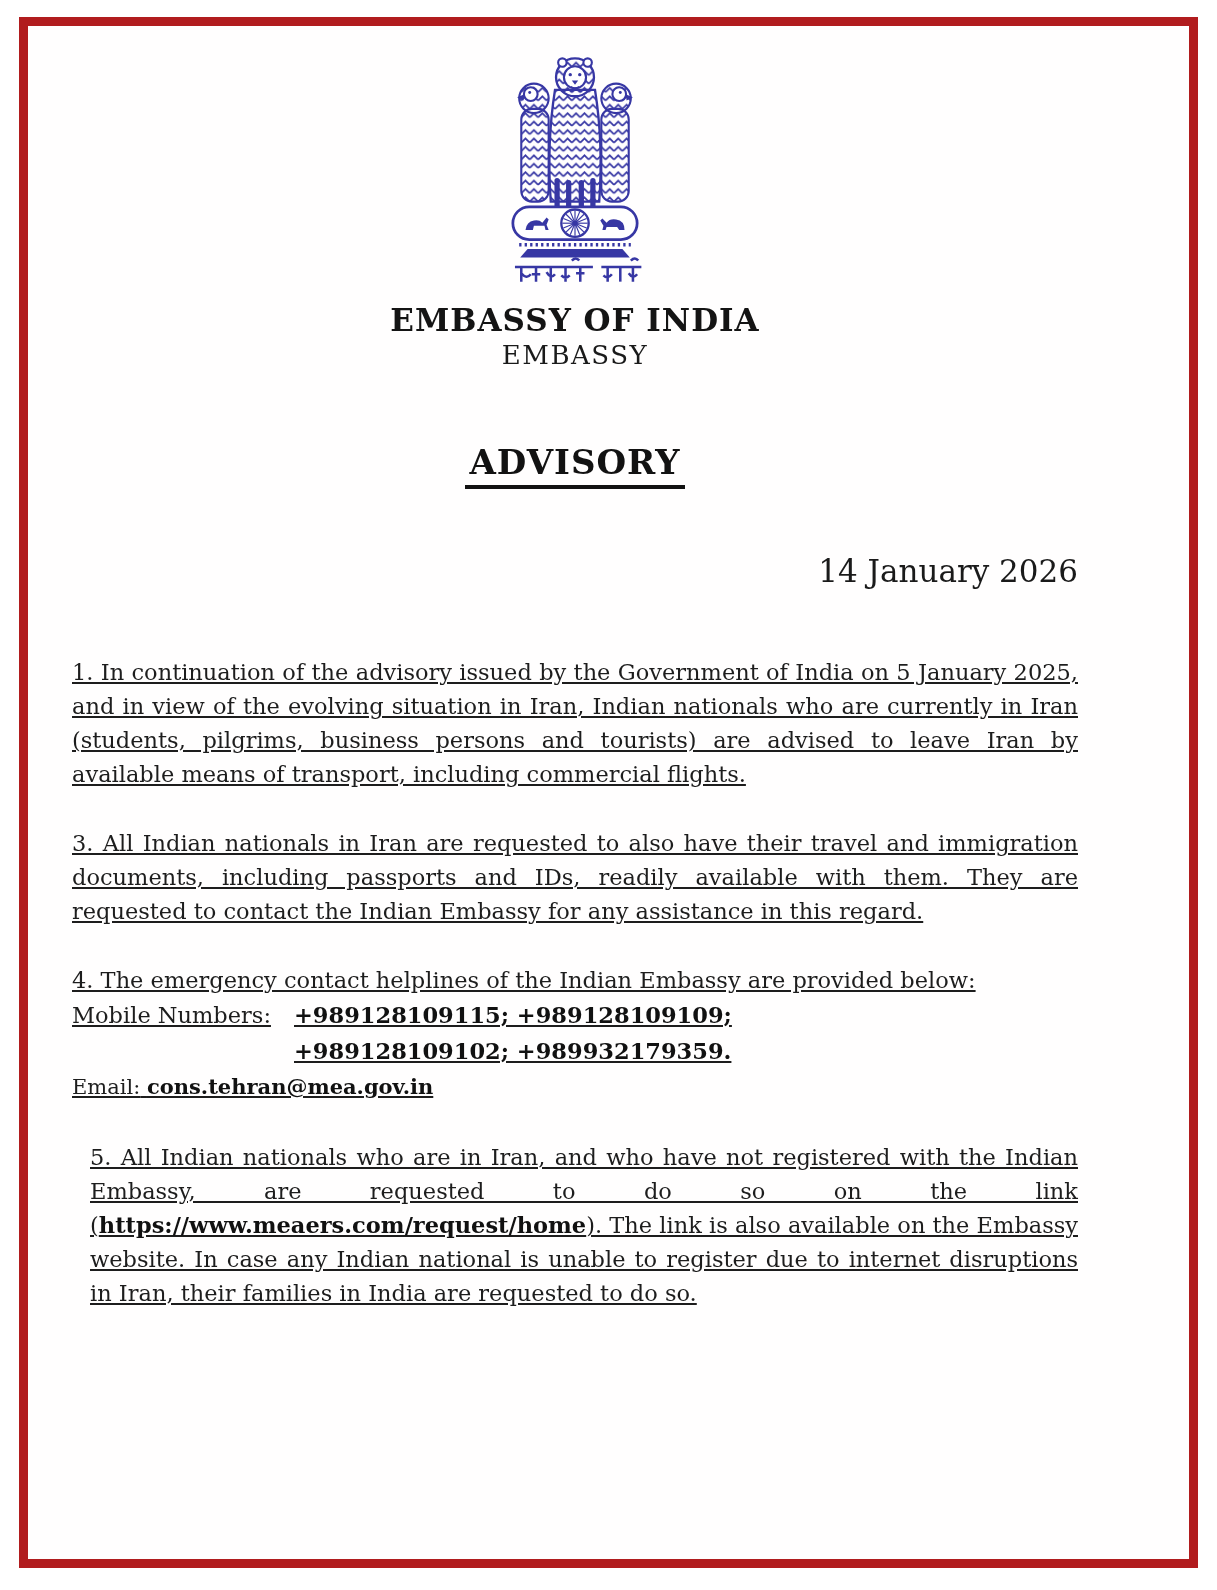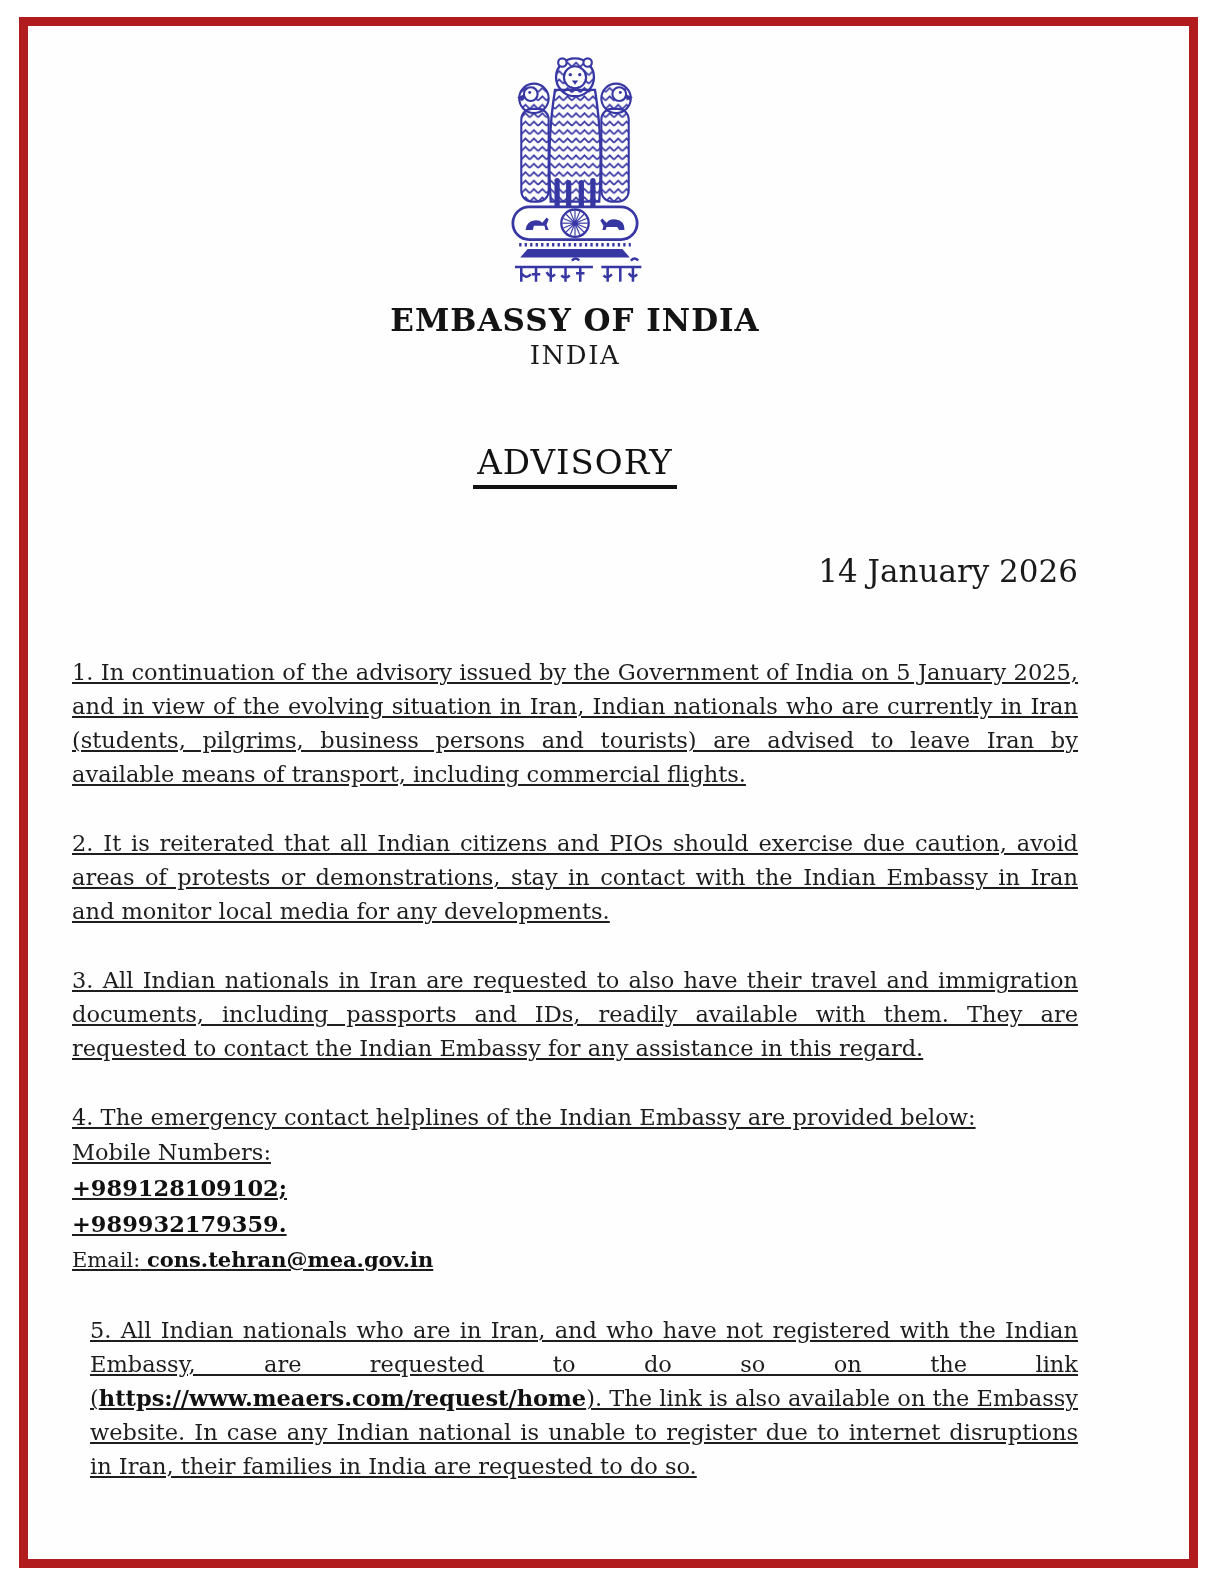--- a/index.html
+++ b/index.html
@@ -28,21 +28,21 @@
   .org-name {
     text-align:center; font-size:31px; font-weight:bold;
     letter-spacing:1px; margin:10px 0 2px 0; color:#141414;
   }
   .org-location {
     text-align:center; font-size:26px; letter-spacing:1.5px;
     margin:2px 0 0 0; color:#1a1a1a;
   }
   .title-row { text-align:center; margin-top:44px; }
   .doc-title {
-    display:inline-block; font-size:34px; font-weight:normal;
+    display:inline-block; font-size:34px; font-weight:bold;
     letter-spacing:1px; color:#121212;
     border-bottom:4px solid #121212; padding:0 4px 3px 4px;
   }
   .doc-date {
     text-align:right; font-size:31px; margin-top:36px; color:#1a1a1a;
   }
 
   
   .doc-body { margin-top:66px;text-decoration:underline; }
   .para {
@@ -142,40 +142,40 @@
             <path d="M106 204 v14 M102 212 q4 4 8 -1"></path>
             <path d="M118 204 v14"></path>
             <path d="M130 204 v14 M126 210 q4 6 8 1"></path>
             <path d="M128 198 q4 -4 7 0"></path>
           </g>
         </svg>
         <span class="sr-only">सत्यमेव जयते</span>
       </div>
 
       <h1 class="org-name">EMBASSY OF INDIA</h1>
-      <div class="org-location">INDIA</div>
+      <div class="org-location">EMBASSY</div>
 
       <div class="title-row">
         <h2 class="doc-title">ADVISORY</h2>
       </div>
 
       <div class="doc-date">14 January 2026</div>
     </header>
 
     <main class="doc-body">
       <p class="para">1. In continuation of the advisory issued by the Government of India on 5 January 2025, and in view of the evolving situation in Iran, Indian nationals who are currently in Iran (students, pilgrims, business persons and tourists) are advised to leave Iran by available means of transport, including commercial flights.</p>
 
-      <p class="para">2. It is reiterated that all Indian citizens and PIOs should exercise due caution, avoid areas of protests or demonstrations, stay in contact with the Indian Embassy in Iran and monitor local media for any developments.</p>
 
       <p class="para">3. All Indian nationals in Iran are requested to also have their travel and immigration documents, including passports and IDs, readily available with them. They are requested to contact the Indian Embassy for any assistance in this regard.</p>
 
       <div>
         <p class="para" style="margin-bottom:0;">4. The emergency contact helplines of the Indian Embassy are provided below:</p>
         <div class="contact-grid">
           <span>Mobile Numbers:</span>
+          <span class="bold">+989128109115; +989128109109;</span>
           <span></span>
           <span class="bold">+989128109102; +989932179359.</span>
         </div>
         <p class="email-line"><span>Email:</span>&nbsp;<span class="bold">cons.tehran@mea.gov.in</span></p>
       </div>
 
       <p class="para"><span>5. All Indian nationals who are in Iran, and who have not registered with the Indian Embassy, are requested to do so on the link (</span><span class="bold">https://www.meaers.com/request/home</span><span>). The link is also available on the Embassy website. In case any Indian national is unable to register due to internet disruptions in Iran, their families in India are requested to do so.</span></p>
     </main>
 
   </div>

